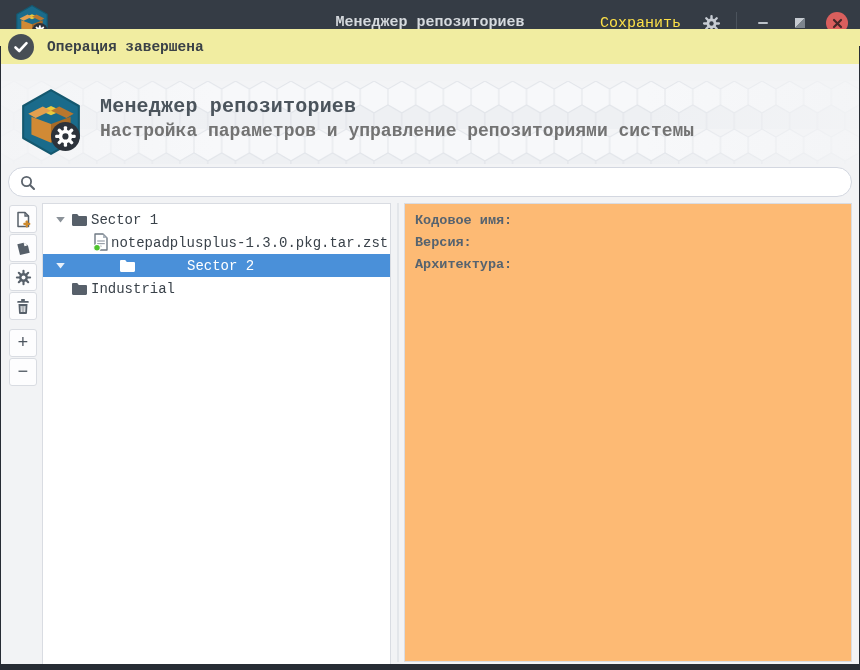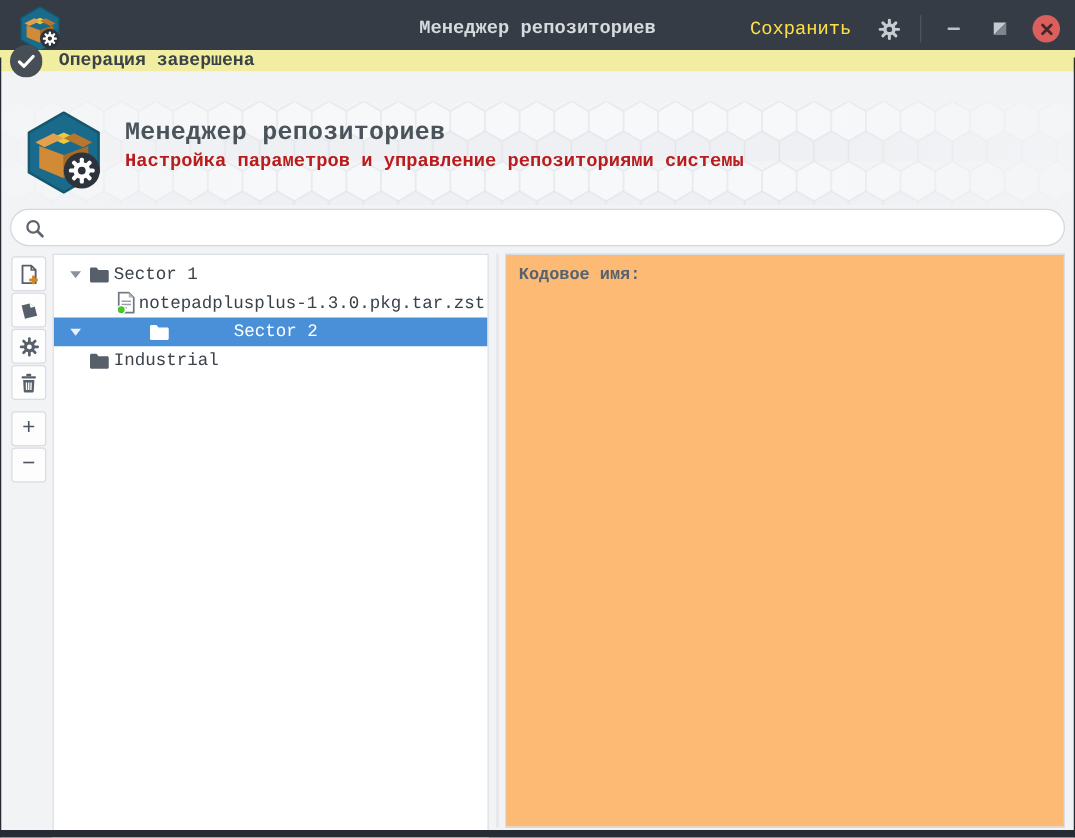--- a/index.html
+++ b/index.html
@@ -12,32 +12,32 @@
   .tb-title { position:absolute; left:0; right:0; top:0; height:46px; line-height:46px; text-align:center;
               color:#d6dade; font-size:15px; font-weight:bold; pointer-events:none; }
   .tb-right { position:absolute; right:12px; top:0; height:46px; display:flex; align-items:center; gap:15px; }
   .tb-save { color:#fde047; font-size:15px; cursor:pointer; padding:4px 6px; }
   .tb-gearbtn { display:flex; align-items:center; cursor:pointer; }
   .tb-sep { width:1px; height:22px; background:#4b535c; }
   .tb-iconbtn { display:flex; align-items:center; justify-content:center; width:22px; height:22px; cursor:pointer; }
   .tb-close { width:22px; height:22px; border-radius:50%; background:var(--close-bg,#da5f5d); display:flex; align-items:center; justify-content:center; cursor:pointer; }
 
   
-  .notif { position:absolute; top:40px; left:0; width:860px; height:17px; background:var(--notification-bg,#f1eda1);
+  .notif { position:absolute; top:29px; left:0; width:860px; height:35px; background:var(--notification-bg,#f1eda1);
            display:flex; align-items:center; padding-left:8px; }
   .notif-check { width:26px; height:26px; flex:0 0 26px; }
   .notif-text { margin-left:13px; font-size:14.5px; font-weight:bold; color:#3a4147; }
 
   
   .header { position:absolute; top:81px; left:0; width:860px; height:83px; background:var(--header-bg,#f3f4f6); overflow:hidden; }
   .hex-bg { position:absolute; top:0; left:0; }
   .hdr-icon { position:absolute; left:18px; top:8px; width:66px; height:66px; }
   .hdr-text { position:absolute; left:100px; top:14px; }
   .hdr-title { font-size:20px; font-weight:bold; color:#4b545c; letter-spacing:0.2px; }
-  .hdr-sub { margin-top:3px; font-size:15px; font-weight:bold; color:#b91c1c; }
+  .hdr-sub { margin-top:3px; font-size:18px; font-weight:bold; color:#737373; }
 
   
   .search { position:absolute; top:167px; left:8px; width:844px; height:30px; background:#fff;
             border:1px solid #d3d7e0; border-radius:15px; }
   .search-icon { position:absolute; left:11px; top:7px; }
   .search input { position:absolute; left:34px; top:1px; height:26px; width:796px; border:none; outline:none;
                   background:transparent; font-size:14px; color:#3c434b; font-family:inherit; }
 
   
   .toolbtn { position:absolute; left:9px; width:28px; height:28px; background:#fdfdfe; border:1px solid #d9dce2;
@@ -290,19 +290,21 @@
       </span>
       <span class="tlabel">Industrial</span>
     </div>
 
   </div>
 
   <div class="splitter"></div>
 
   <div class="details-panel">
     <div class="detail-label">Кодовое имя:</div>
+    <div class="detail-label">Версия:</div>
+    <div class="detail-label">Архитектура:</div>
   </div>
 
   <div class="edge-l"></div>
   <div class="edge-r"></div>
   <div class="edge-b"></div>
 
 </div>
 
 </body></html>

